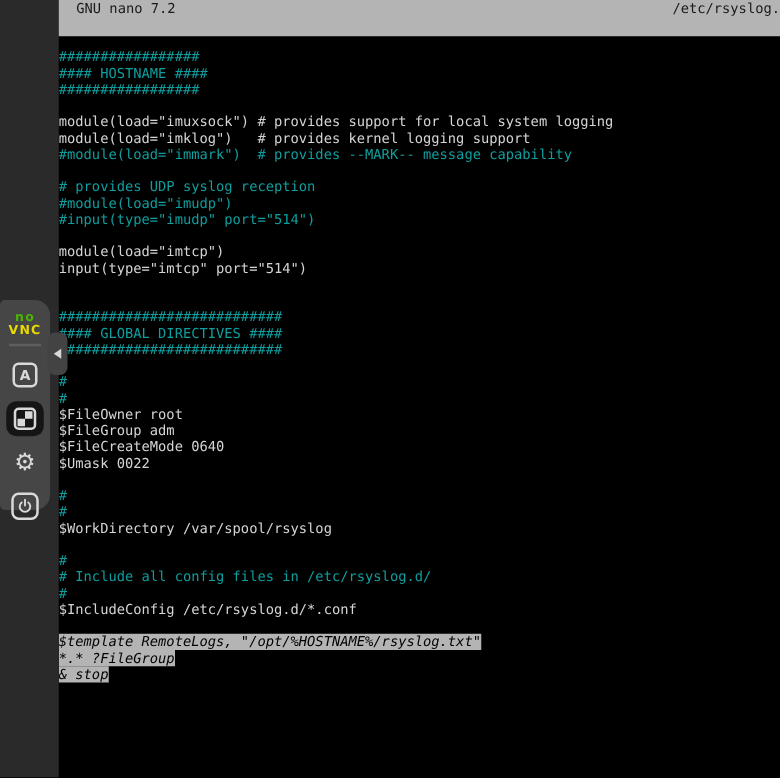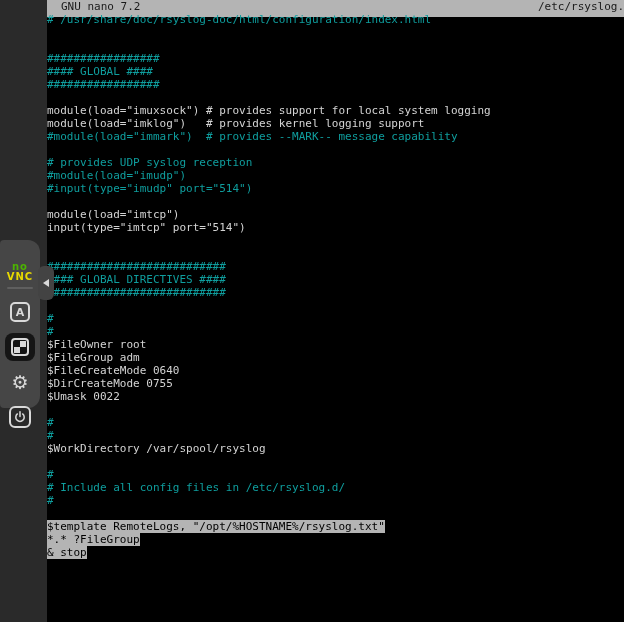--- a/index.html
+++ b/index.html
@@ -10,36 +10,36 @@
     --panel-bg:#464646; --panel-separator:#5f5f5f; --icon:#d9d9d9;
     --active-plate:#151515; --logo-green:#4cb400; --logo-yellow:#e8d900;
   }
   *{margin:0;padding:0;box-sizing:border-box;}
   html,body{width:624px;height:622px;overflow:hidden;background:var(--terminal-bg);}
   body{position:relative;font-family:"DejaVu Sans Mono",monospace;}
 
   .desktop-strip{position:absolute;left:0;top:0;width:47px;height:622px;background:var(--desktop-bg);}
 
   
-  .titlebar{position:absolute;left:47px;top:0;right:0;height:17px;background:var(--titlebar-bg);
+  .titlebar{position:absolute;left:47px;top:0;right:0;height:29px;background:var(--titlebar-bg);
     color:var(--titlebar-text);font-size:11px;line-height:13px;display:flex;justify-content:space-between;white-space:pre;}
   .titlebar .app{padding-left:14px;}
   .titlebar .file{text-align:right;}
 
   
   .editor-content{position:absolute;left:47px;top:13px;right:0;bottom:0;font-size:11px;line-height:13px;color:var(--code);overflow:hidden;}
   .line{height:13px;white-space:pre;}
   .seg.comment{color:var(--comment);}
   .seg.code{color:var(--code);}
-  .seg.selected{background:var(--selection-bg);color:var(--selection-text);}
+  .seg.selected{background:var(--selection-bg);color:var(--selection-text);font-style:italic;}
 
   
   .vnc-panel{position:absolute;left:0;top:240px;width:40px;height:168px;background:var(--panel-bg);
     border-radius:4px 12px 12px 4px;font-family:"DejaVu Sans",sans-serif;}
-  .vnc-logo{padding-top:22px;text-align:center;font-weight:bold;font-size:10px;line-height:10px;letter-spacing:1px;}
+  .vnc-logo{padding-top:10px;text-align:center;font-weight:bold;font-size:10px;line-height:10px;letter-spacing:1px;}
   .vnc-logo .l1{color:var(--logo-green);display:block;}
   .vnc-logo .l2{color:var(--logo-yellow);display:block;text-align:center;}
   .vnc-separator{height:2px;background:var(--panel-separator);margin:5px 7px 0 7px;border-radius:1px;}
   .vnc-buttons{display:flex;flex-direction:column;align-items:center;padding-top:9px;gap:7px;}
   .vnc-btn{width:30px;height:28px;display:flex;align-items:center;justify-content:center;border-radius:8px;}
   .vnc-btn.active{background:var(--active-plate);}
   .keybox{width:20px;height:20px;border:2px solid var(--icon);border-radius:5px;display:flex;align-items:center;justify-content:center;
     color:var(--icon);font-size:11px;font-weight:bold;line-height:1;}
   .fsbox{width:18px;height:18px;border:2px solid var(--icon);border-radius:4px;position:relative;}
   .fsbox .sq{position:absolute;width:6px;height:6px;background:var(--icon);}
@@ -57,25 +57,24 @@
 <body>
 
 <div class="desktop-strip"></div>
 
 <div class="titlebar">
   <span class="app">GNU nano 7.2</span>
   <span class="file">/etc/rsyslog.</span>
 </div>
 
 <div class="editor-content">
-    <div class="line"><span class="seg comment"># /usr/share/doc/rsyslog-doc/html/configuration/index.html</span></div>
     <div class="line"><span class="seg code"></span></div>
     <div class="line"><span class="seg code"></span></div>
     <div class="line"><span class="seg comment">#################</span></div>
-    <div class="line"><span class="seg comment">#### GLOBAL ####</span></div>
+    <div class="line"><span class="seg comment">#### HOSTNAME ####</span></div>
     <div class="line"><span class="seg comment">#################</span></div>
     <div class="line"><span class="seg code"></span></div>
     <div class="line"><span class="seg code">module(load="imuxsock") # provides support for local system logging</span></div>
     <div class="line"><span class="seg code">module(load="imklog")   # provides kernel logging support</span></div>
     <div class="line"><span class="seg comment">#module(load="immark")  # provides --MARK-- message capability</span></div>
     <div class="line"><span class="seg code"></span></div>
     <div class="line"><span class="seg comment"># provides UDP syslog reception</span></div>
     <div class="line"><span class="seg comment">#module(load="imudp")</span></div>
     <div class="line"><span class="seg comment">#input(type="imudp" port="514")</span></div>
     <div class="line"><span class="seg code"></span></div>
@@ -85,30 +84,30 @@
     <div class="line"><span class="seg code"></span></div>
     <div class="line"><span class="seg comment">###########################</span></div>
     <div class="line"><span class="seg comment">#### GLOBAL DIRECTIVES ####</span></div>
     <div class="line"><span class="seg comment">###########################</span></div>
     <div class="line"><span class="seg code"></span></div>
     <div class="line"><span class="seg comment">#</span></div>
     <div class="line"><span class="seg comment">#</span></div>
     <div class="line"><span class="seg code">$FileOwner root</span></div>
     <div class="line"><span class="seg code">$FileGroup adm</span></div>
     <div class="line"><span class="seg code">$FileCreateMode 0640</span></div>
-    <div class="line"><span class="seg code">$DirCreateMode 0755</span></div>
     <div class="line"><span class="seg code">$Umask 0022</span></div>
     <div class="line"><span class="seg code"></span></div>
     <div class="line"><span class="seg comment">#</span></div>
     <div class="line"><span class="seg comment">#</span></div>
     <div class="line"><span class="seg code">$WorkDirectory /var/spool/rsyslog</span></div>
     <div class="line"><span class="seg code"></span></div>
     <div class="line"><span class="seg comment">#</span></div>
     <div class="line"><span class="seg comment"># Include all config files in /etc/rsyslog.d/</span></div>
     <div class="line"><span class="seg comment">#</span></div>
+    <div class="line"><span class="seg code">$IncludeConfig /etc/rsyslog.d/*.conf</span></div>
     <div class="line"><span class="seg code"></span></div>
     <div class="line"><span class="seg selected">$template RemoteLogs, "/opt/%HOSTNAME%/rsyslog.txt"</span></div>
     <div class="line"><span class="seg selected">*.* ?FileGroup</span></div>
     <div class="line"><span class="seg selected">&amp; stop</span></div>
   </div>
 
 <div class="vnc-panel">
   <div class="vnc-logo">
     <span class="l1">no</span>
     <span class="l2">VNC</span>

